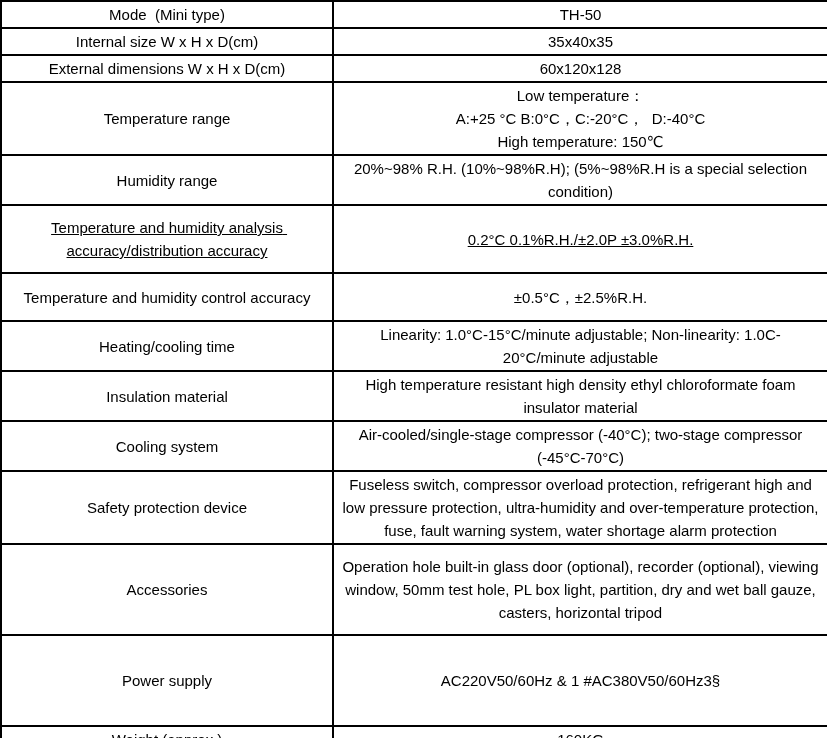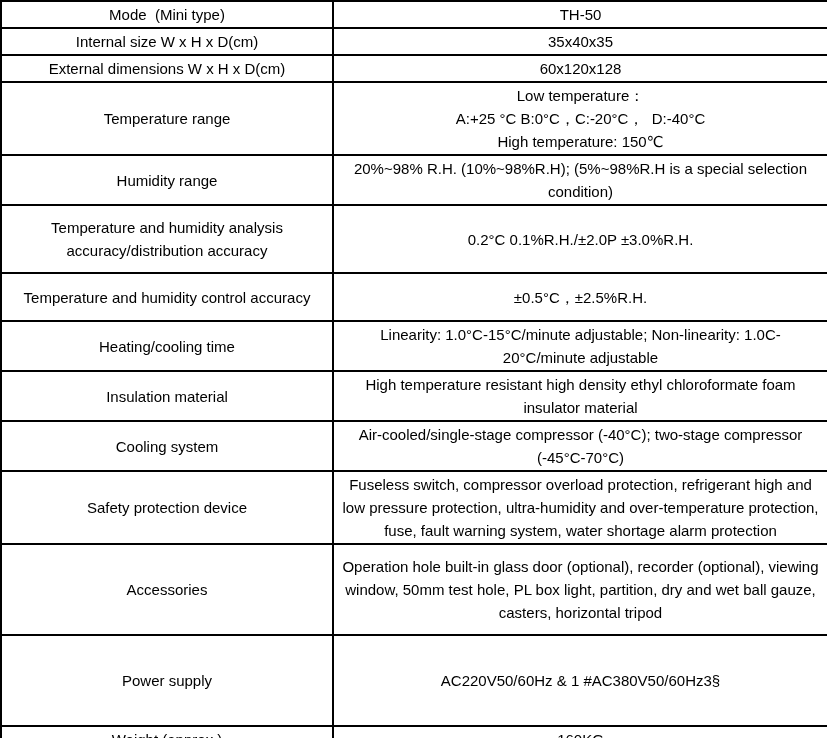--- a/index.html
+++ b/index.html
@@ -29,21 +29,21 @@
     overflow: hidden;
   }
   col.c-label { width: 332px; }
   col.c-value { width: 495px; }
 
   tr:nth-child(1)  { height: 23px; }
   tr:nth-child(2)  { height: 21px; padding-left: 12px; }
   tr:nth-child(3)  { height: 21px; }
   tr:nth-child(4)  { height: 73px; }
   tr:nth-child(5)  { height: 48px; margin-left: 36px; }
-  tr:nth-child(6)  { height: 68px; }
+  tr:nth-child(6)  { height: 68px; text-decoration: underline; }
   tr:nth-child(7)  { height: 48px; }
   tr:nth-child(8)  { height: 45px; margin-left: 48px; }
   tr:nth-child(9)  { height: 45px; }
   tr:nth-child(10) { height: 45px; }
   tr:nth-child(11) { height: 45px; }
   tr:nth-child(12) { height: 91px; }
   tr:nth-child(13) { height: 91px; }
   tr:nth-child(14) { height: 21px; }
   tr:nth-child(15) { height: 22px; }
 </style>

